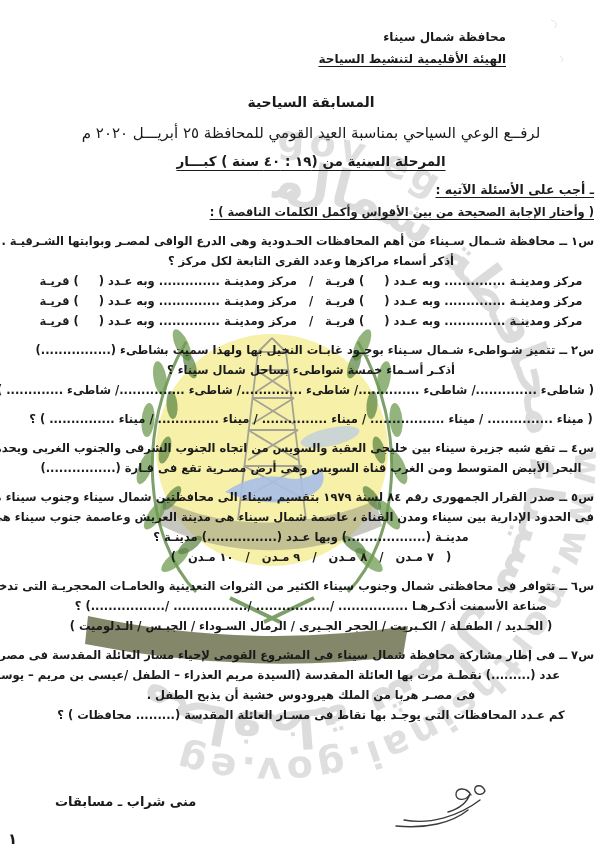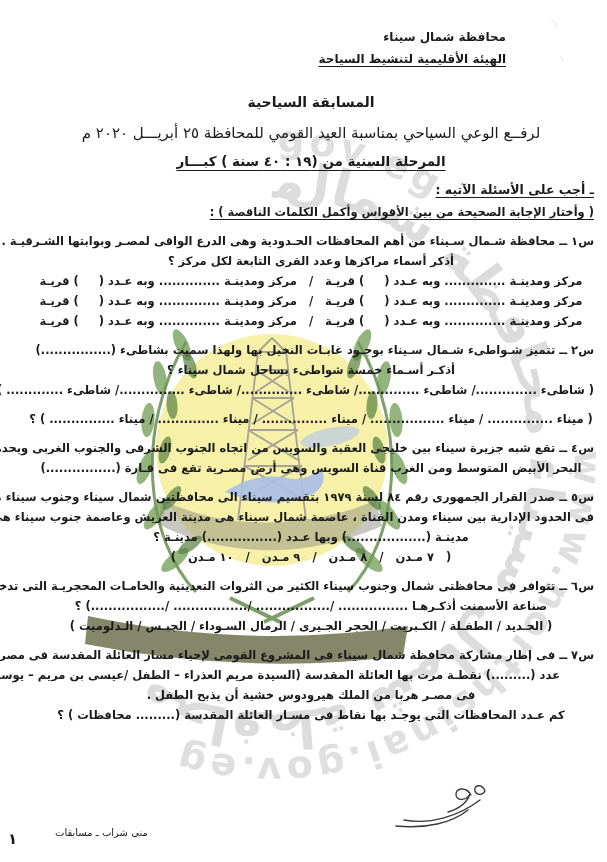--- a/index.html
+++ b/index.html
@@ -21,21 +21,21 @@
   .stage{margin-top:7px;text-align:center;font-weight:bold;font-size:13.5px;line-height:20px;
          text-decoration:underline;text-underline-offset:4px;}
   .instr{ text-align:right;font-weight:bold;text-decoration:underline;text-underline-offset:3px;}
   .instr1{margin-top:9px;font-size:12.5px;line-height:20px;}
   .instr2{margin-top:3px;font-size:11.5px;line-height:19px;}
   .q{margin-top:9px;font-weight:bold;font-size:11.5px;}
   .q .ln{line-height:20px;white-space:pre;}
   .r{}
   .c{text-align:center;}
   .ind1{padding-right:34px;}
-  .footer-author{position:absolute;left:55px;top:794px;z-index:2;font-weight:normal;font-size:10px;margin-top:33px;}
+  .footer-author{position:absolute;left:55px;top:794px;z-index:2;font-weight:bold;font-size:13px;}
   .page-number{position:absolute;left:8px;top:830px;z-index:2;font-weight:bold;font-size:15px;}
   .signature{position:absolute;left:382px;top:776px;z-index:2;}
 </style>
 </head>
 <body>
 
 <div class="page">
 
   <svg class="watermark" width="607" height="862" viewBox="0 0 607 862">
     <defs>

